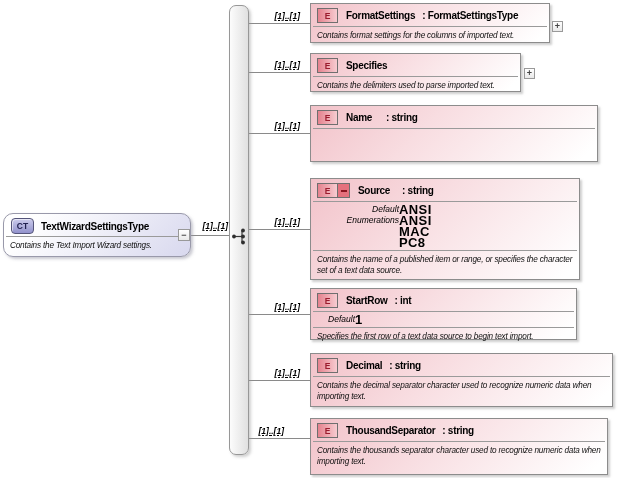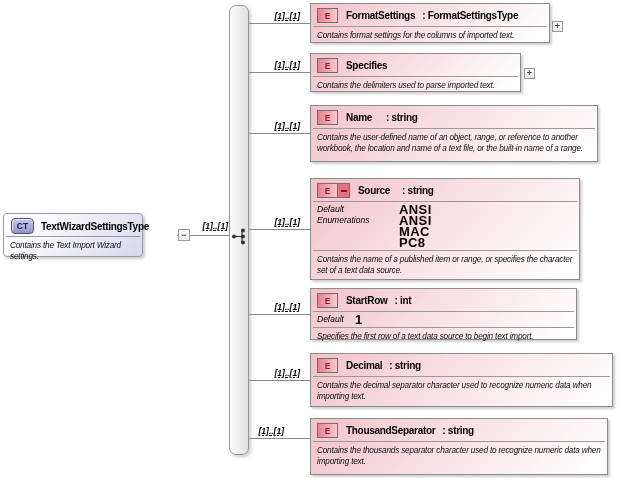--- a/index.html
+++ b/index.html
@@ -14,22 +14,22 @@
         color:#000;text-align:right;white-space:nowrap;text-decoration:underline;}
 
   
   .seqbar{position:absolute;left:229px;top:5px;width:18px;height:448px;
           border:1px solid #979797;border-radius:7px;
           background:linear-gradient(90deg,#fcfcfc,#e0e0e0);
           box-shadow:2px 2px 3px rgba(150,150,150,.45);}
   .seqicon{position:absolute;left:231px;top:227px;}
 
   
-  .rootbox{position:absolute;left:3px;top:213px;width:140px;height:44px;
-           border:1px solid #99a;border-radius:4px;
+  .rootbox{position:absolute;left:3px;top:213px;width:188px;height:44px;
+           border:1px solid #99a;border-radius:10px;
            background:linear-gradient(135deg,#ffffff 15%,#d8d8ee 100%);
            box-shadow:2px 2px 3px rgba(150,150,165,.5);box-sizing:border-box;}
   .roothead{display:flex;align-items:center;padding:4px 7px 2px;white-space:nowrap;}
   .rootbadge{width:21px;height:14px;border-radius:4px;border:1px solid #55557a;flex:0 0 auto;
              background:linear-gradient(180deg,#cbcbec,#9292cc);color:#202050;
              font-size:8.5px;font-weight:bold;display:flex;align-items:center;justify-content:center;
              box-shadow:inset 1px 1px 0 rgba(255,255,255,.55);}
   .rootname{margin-left:7px;font-weight:bold;font-size:10px;letter-spacing:-0.3px;}
   .divider{border-top:1px solid #9a9a9a;margin:0 2px;height:0;}
   .desc{font-style:italic;font-size:8.2px;letter-spacing:-0.18px;line-height:11px;
@@ -49,21 +49,21 @@
   .ebadge{height:13px;display:flex;flex:0 0 auto;border:1px solid #6f6f6f;
           box-shadow:inset 1px 1px 0 rgba(255,255,255,.6);}
   .ebadge .eletter{width:19px;display:flex;align-items:center;justify-content:center;
           font-size:8.5px;font-weight:bold;color:#9b1c2e;
           background:linear-gradient(90deg,#e5828e,#f7ccd1);}
   .emod{width:11px;background:#e4717d;border-left:1px solid #6f6f6f;
         display:flex;align-items:center;justify-content:center;}
   .emod i{display:block;width:6px;height:2px;background:#8b1622;}
   .ename{margin-left:8px;font-weight:bold;font-size:10px;letter-spacing:-0.3px;}
   .etype{margin-left:7px;font-weight:bold;font-size:10px;letter-spacing:-0.3px;}
-  .props{padding:2px 6px 2px;}
+  .props{padding:2px 6px 2px;text-align:right;}
   .prow{display:flex;line-height:11px;}
   .plabel{width:82px;flex:0 0 auto;font-style:italic;font-size:8.5px;}
   .pvalue{font-weight:bold;font-size:13px;letter-spacing:0.4px;}
 </style>
 </head>
 <body>
 
 <div id="canvas">
 
   <div class="hline" style="left:177px;top:235px;width:52px;"></div>
@@ -132,21 +132,20 @@
 
   <div class="ebox" style="left:310px;top:105px;width:288px;height:57px;">
     <div class="ehead">
       <span class="ebadge">
           <span class="eletter">E</span>
         </span>
       <span class="ename">Name</span>
       <span class="etype" style="margin-left:14px;">: string</span>
     </div>
     <div class="divider"></div>
-    <div class="desc">Contains the user-defined name of an object, range, or reference to another workbook, the location and name of a text file, or the built-in name of a range.</div>
   </div>
 
   <div class="ebox" style="left:310px;top:178px;width:270px;height:102px;">
     <div class="ehead">
       <span class="ebadge">
           <span class="eletter">E</span>
           <span class="emod">
             <i></i>
           </span>
         </span>

